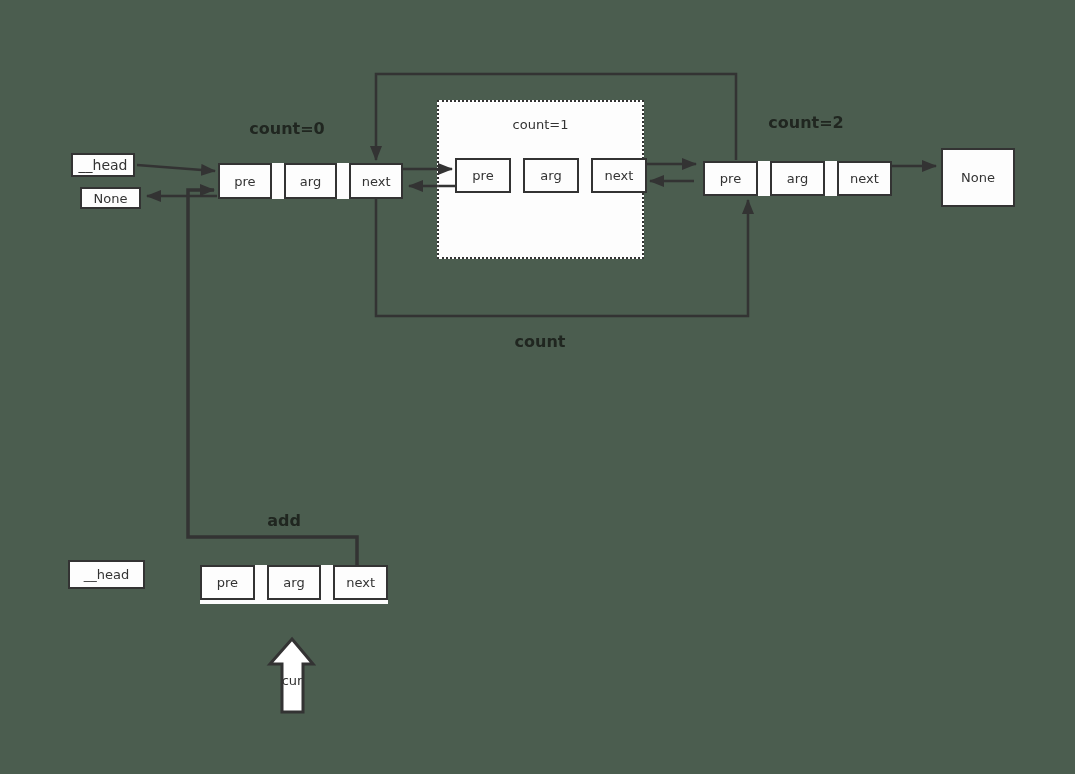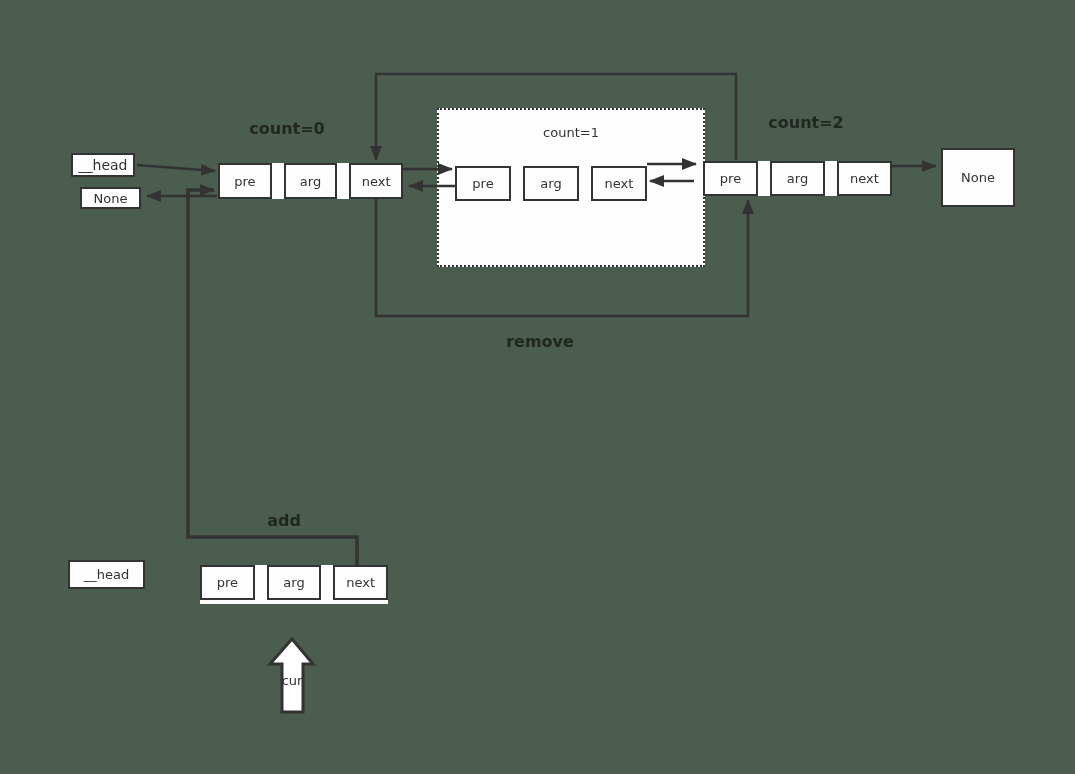--- a/index.html
+++ b/index.html
@@ -27,21 +27,21 @@
     position:absolute;display:flex;gap:12px;background:var(--box-fill);
     box-sizing:border-box;z-index:2;text-align:center;
   }
   .node .cell{
     flex:1;border:2px solid var(--box-border);background:var(--box-fill);
     display:flex;align-items:center;justify-content:center;
     font-size:13px;color:var(--text);
   }
   .trim-bottom{padding:0 0 4px 0;}
   .dashed-region{
-    position:absolute;left:437px;top:108px;width:268px;height:159px;
+    position:absolute;left:437px;top:100px;width:207px;height:159px;
     background:var(--box-fill);border:2px dotted var(--box-border);
     box-sizing:border-box;z-index:1;
   }
   .center-label{
     position:absolute;transform:translate(-50%,-50%);
     font-size:16px;font-weight:bold;color:var(--label-text);
     white-space:nowrap;z-index:6;
   }
   .region-title{
     position:absolute;left:50%;top:22px;transform:translate(-50%,-50%);
@@ -88,21 +88,21 @@
   <div class="cell">pre</div>
   <div class="cell">arg</div>
   <div class="cell">next</div>
 </div>
 <div class="center-label" style="left:806px;top:122px;">count=2</div>
 
 <div class="box" style="left:941px;top:148px;width:74px;height:59px;">
   <span>None</span>
 </div>
 
-<div class="center-label" style="left:540px;top:341px;">remove</div>
+<div class="center-label" style="left:540px;top:341px;">count</div>
 <div class="center-label" style="left:284px;top:520px;">add</div>
 
 <div class="box" style="left:68px;top:560px;width:77px;height:29px;">
   <span>__head</span>
 </div>
 
 <div class="node trim-bottom" style="left:200px;top:565px;width:188px;height:39px;">
   <div class="cell">pre</div>
   <div class="cell">arg</div>
   <div class="cell">next</div>

